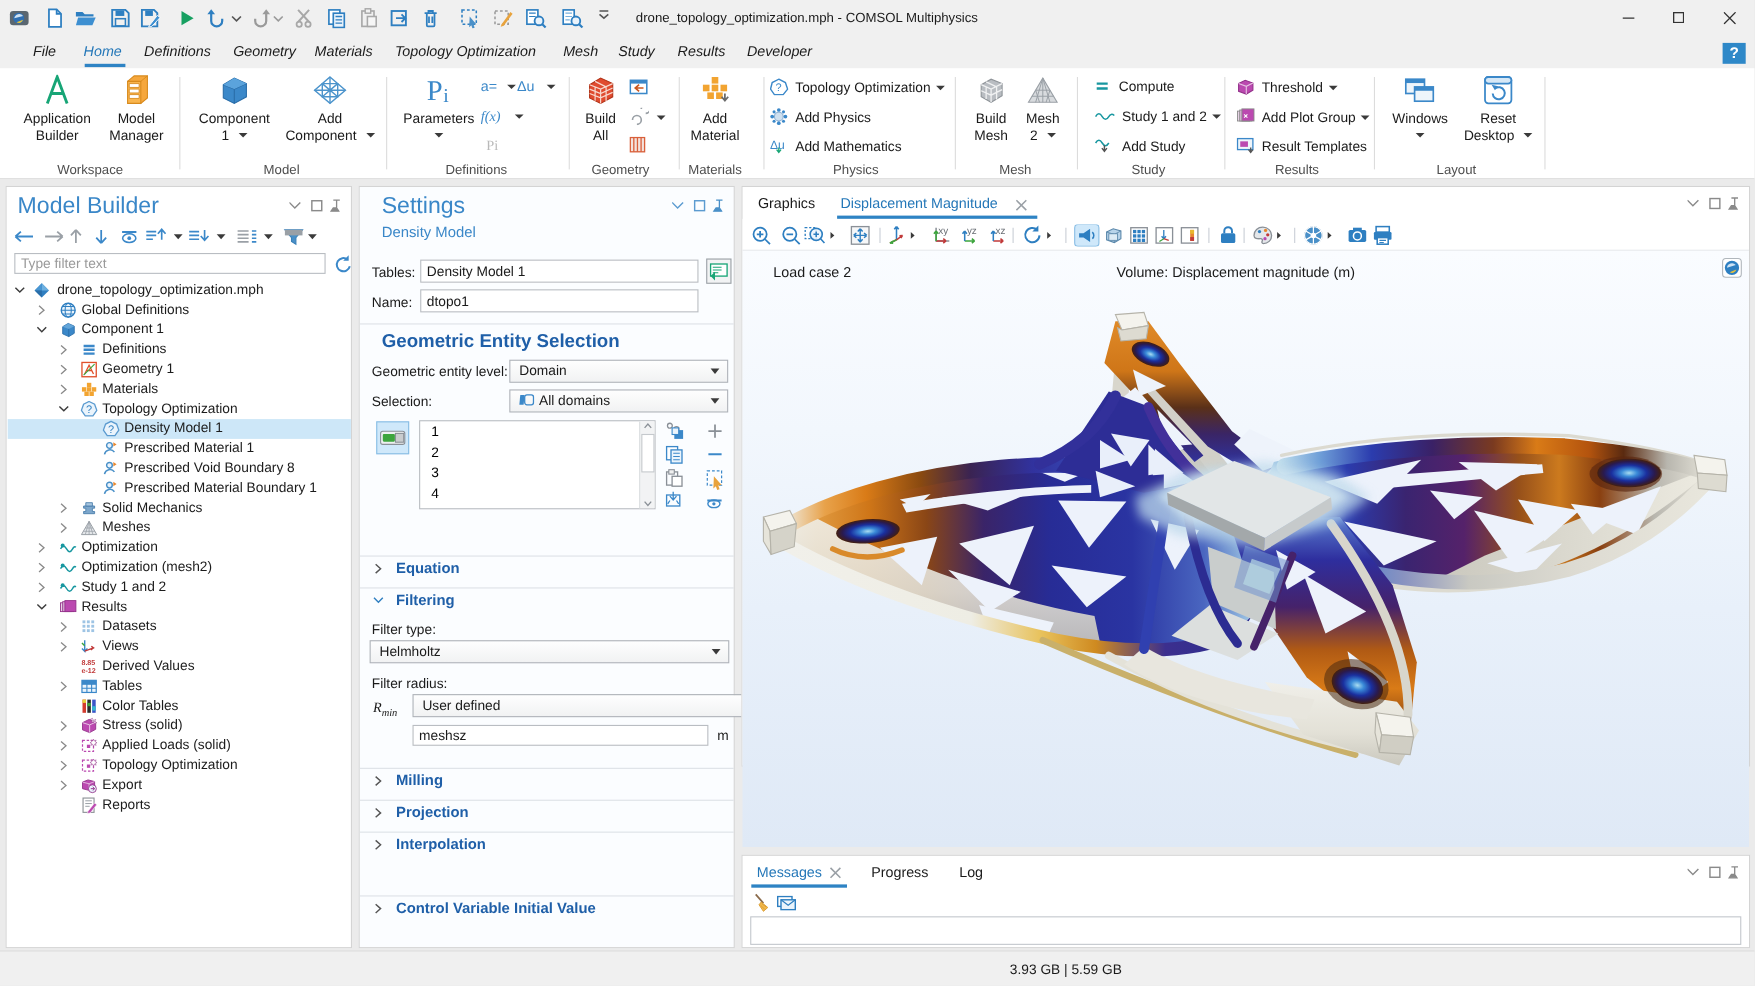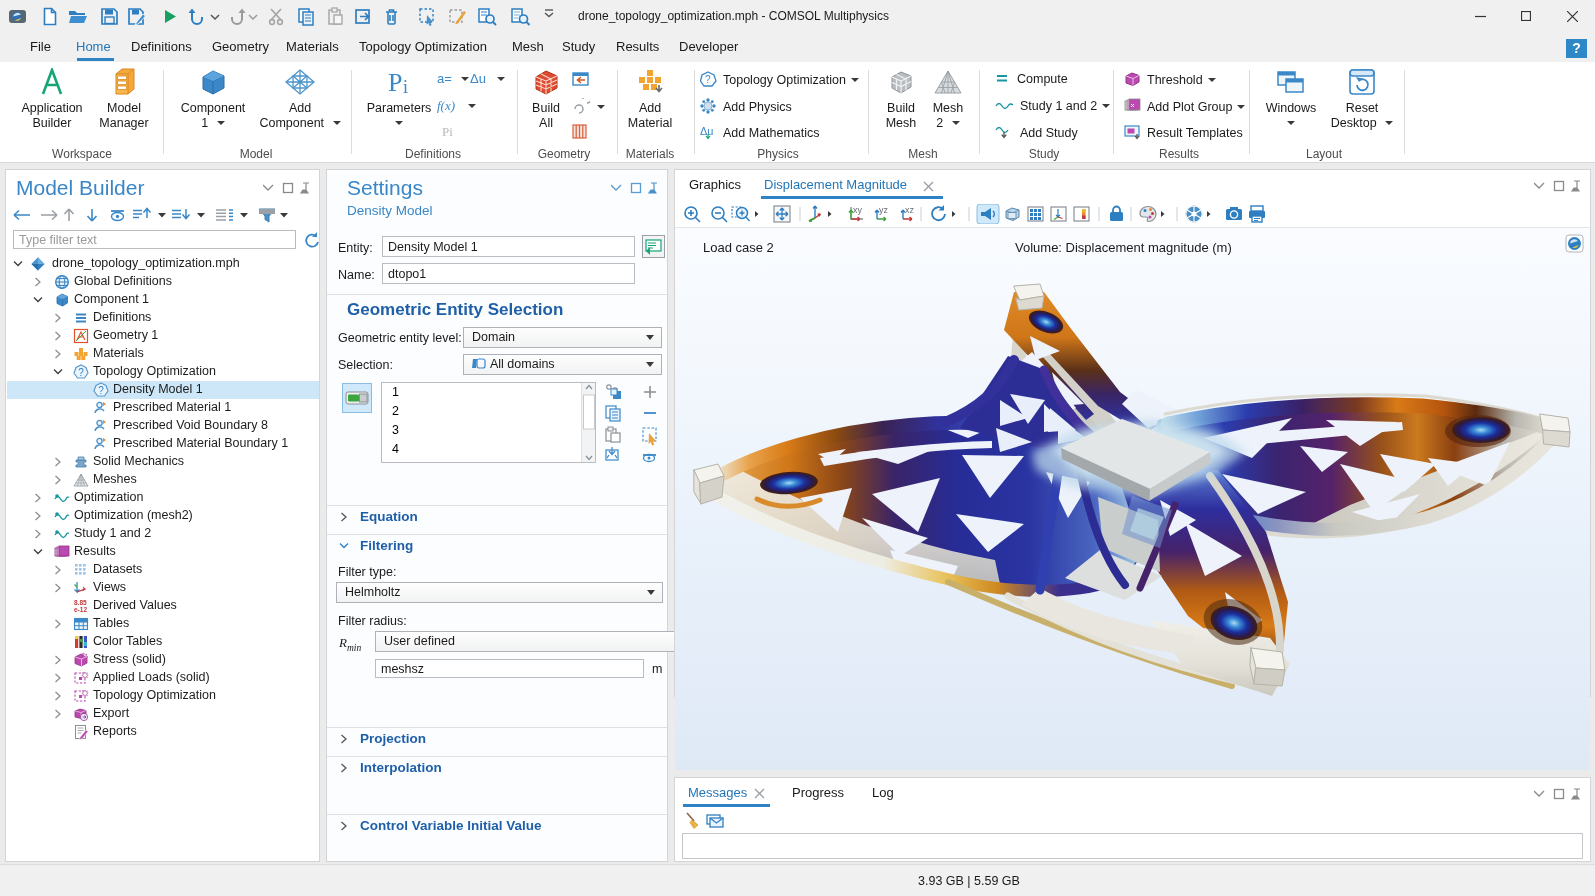--- a/index.html
+++ b/index.html
@@ -3,21 +3,21 @@
 <meta charset="utf-8">
 <style>
 * { margin:0; padding:0; box-sizing:border-box; }
 html,body { width:1595px; height:896px; overflow:hidden; font-family:"Liberation Sans",sans-serif; background:#ebebeb; }
 #titlebar { position:absolute; left:0; top:0; width:1595px; height:32px; background:#f0f0f0; }
 #qat { position:absolute; left:0; top:7px; height:20px; }
 .qi { position:absolute; top:0; }
 #title-text { position:absolute; left:578px; top:9px; font-size:12px; color:#1a1a1a; }
 #winbtns { position:absolute; right:0; top:0; height:32px; display:flex; }
 .winbtn { width:46px; height:32px; display:flex; align-items:center; justify-content:center; }
-#menubar { position:absolute; left:0; top:32px; width:1595px; height:30px; background:#f0f0f0; font-size:13px; color:#1a1a1a; }
+#menubar { position:absolute; left:0; top:32px; width:1595px; height:30px; background:#f0f0f0; font-size:13px; color:#1a1a1a;font-style:italic; }
 .menuitem { position:absolute; top:7px; }
 .menuitem.active { color:#2477b8; }
 #home-underline { position:absolute; left:77px; top:58px; width:37px; height:3px; background:#2e83c4; }
 #helpbtn { position:absolute; left:1566px; top:39px; width:21px; height:19px; background:#2e88c8; color:#fff; font-size:14px; font-weight:bold; text-align:center; line-height:19px; }
 #ribbon { position:absolute; left:0; top:62px; width:1595px; height:101px; background:#ffffff; border-bottom:1px solid #d9d9d9; }
 .rsep { position:absolute; top:8px; width:1px; height:84px; background:#dcdcdc; }
 .rgrouplabel { position:absolute; top:85px; font-size:12px; color:#4d4d4d; width:140px; text-align:center; }
 .bigbtn { position:absolute; top:6px; text-align:center; font-size:12.5px; color:#1a1a1a; line-height:15px; }
 .bigbtn svg { display:block; margin:0 auto 5px; }
 .smallbtn { position:absolute; font-size:12.5px; color:#1a1a1a; white-space:nowrap; height:16px; line-height:16px; }
@@ -719,21 +719,21 @@
     </div>
 </div>
 <div class="panel" id="settings">
 <div class="paneltitle" style="left:20px;top:6px">Settings</div>
 <div style="position:absolute;left:20px;top:33px;font-size:13.5px;color:#3a87c8">Density Model</div>
 <div class="panelicons" style="right:10px;top:10px"><svg width="46" height="12">
         <path d="M0,3 l5,5 l5,-5" fill="none" stroke="#5b9bd0" stroke-width="1.3"></path>
         <rect x="20.5" y="1.5" width="9" height="9" fill="none" stroke="#5b9bd0" stroke-width="1.3"></rect>
         <path d="M40,1 h6 m-3,0 v7 m-5,3 h7 l-2,-3 h-3 z" stroke="#4a90c8" stroke-width="1.2" fill="#4a90c8"></path>
       </svg></div>
-<div class="slabel" style="left:11px;top:71px">Entity:</div>
+<div class="slabel" style="left:11px;top:71px">Tables:</div>
 <input class="fld" style="left: 55px; top: 66px; width: 253px; height: 21px;" value="Density Model 1">
 <div style="position:absolute;left:315px;top:65px;width:23px;height:23px;border:1px solid #9aa0a6;background:#f2f3f4"><svg width="21" height="21">
         <rect x="3" y="4" width="15" height="11" fill="#fff" stroke="#17a576" stroke-width="1.2"></rect>
         <path d="M5,7 h8 M5,9.5 h8 M5,12 h5" stroke="#17a576" stroke-width="1"></path>
         <path d="M3,15 l4,-4 v8 z" fill="#17a576"></path>
       </svg></div>
 <div class="slabel" style="left:11px;top:98px">Name:</div>
 <input class="fld" style="left: 55px; top: 93px; width: 253px; height: 21px;" value="dtopo1">
 <div style="position:absolute;left:0;top:124px;width:340px;height:1px;background:#dde1e7"></div>
 <div style="position:absolute;left:20px;top:130px;font-size:17px;font-weight:bold;color:#1f5fa8">Geometric Entity Selection</div>
@@ -810,20 +810,26 @@
       </svg>
       <span class="stxt">Equation</span>
     </div>
 <div class="slabel" style="left:11px;top:395px">Filter type:</div>
 <div class="drop" style="left:9px;top:412px;width:327px">Helmholtz</div>
 <div class="slabel" style="left:11px;top:444px">Filter radius:</div>
 <div class="slabel" style="left:12px;top:465px;font-size:13px;font-style:italic;font-family:'Liberation Serif',serif">R<sub style="font-size:9.5px">min</sub></div>
 <div class="drop" style="left:48px;top:461px;width:346px">User defined</div>
 <input class="fld" style="left: 48px; top: 489px; width: 269px; height: 19px;" value="meshsz">
 <div class="slabel" style="left:325px;top:492px">m</div>
+<div class="sechead" style="top:528px">
+      <svg class="sarr" width="8" height="10" style="top:6px">
+        <path d="M1.5,1 L6,5 L1.5,9" fill="none" stroke="#555" stroke-width="1.3"></path>
+      </svg>
+      <span class="stxt">Milling</span>
+    </div>
 <div class="sechead" style="top:557px">
       <svg class="sarr" width="8" height="10" style="top:6px">
         <path d="M1.5,1 L6,5 L1.5,9" fill="none" stroke="#555" stroke-width="1.3"></path>
       </svg>
       <span class="stxt">Projection</span>
     </div>
 <div class="sechead" style="top:586px">
       <svg class="sarr" width="8" height="10" style="top:6px">
         <path d="M1.5,1 L6,5 L1.5,9" fill="none" stroke="#555" stroke-width="1.3"></path>
       </svg>

